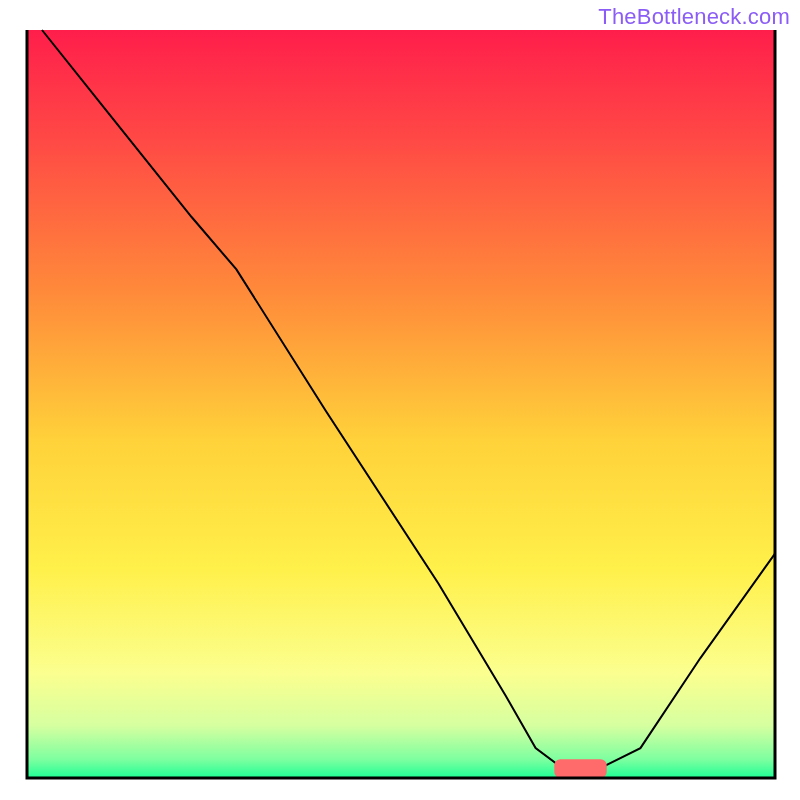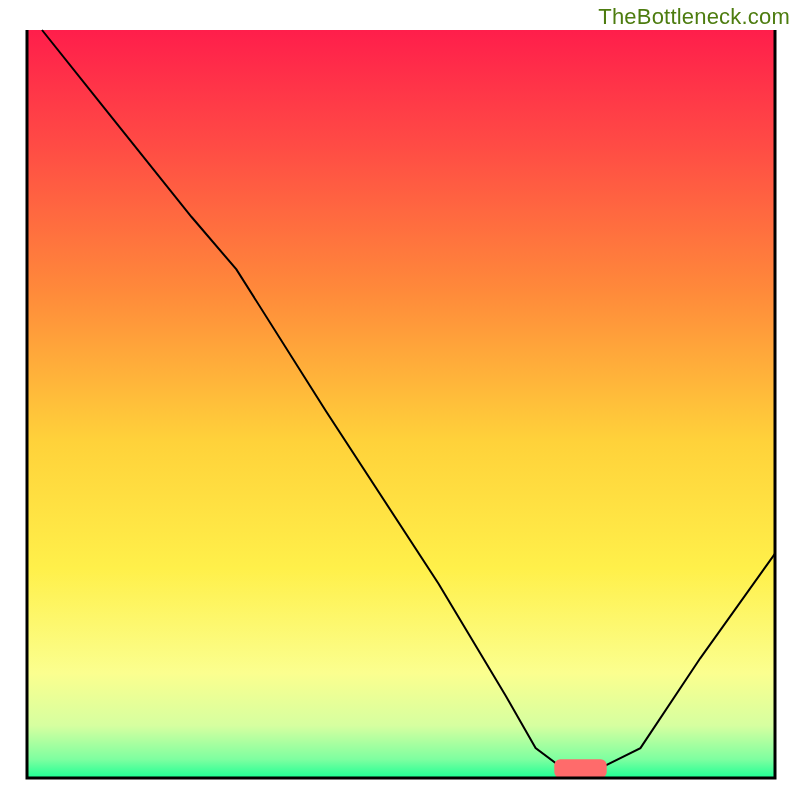--- a/index.html
+++ b/index.html
@@ -12,21 +12,21 @@
   }
   .wrap {
     position: relative;
     width: 800px;
     height: 800px;
   }
   .watermark {
     position: absolute;
     top: 4px;
     right: 10px;
-    color: #4d7c0f;
+    color: #8b5cf6;
     font-size: 22px;
     font-family: Arial, sans-serif;
     letter-spacing: 0.2px;
   }
   .plot {
     position: absolute;
     left: 0;
     top: 0;
     width: 800px;
     height: 800px;

